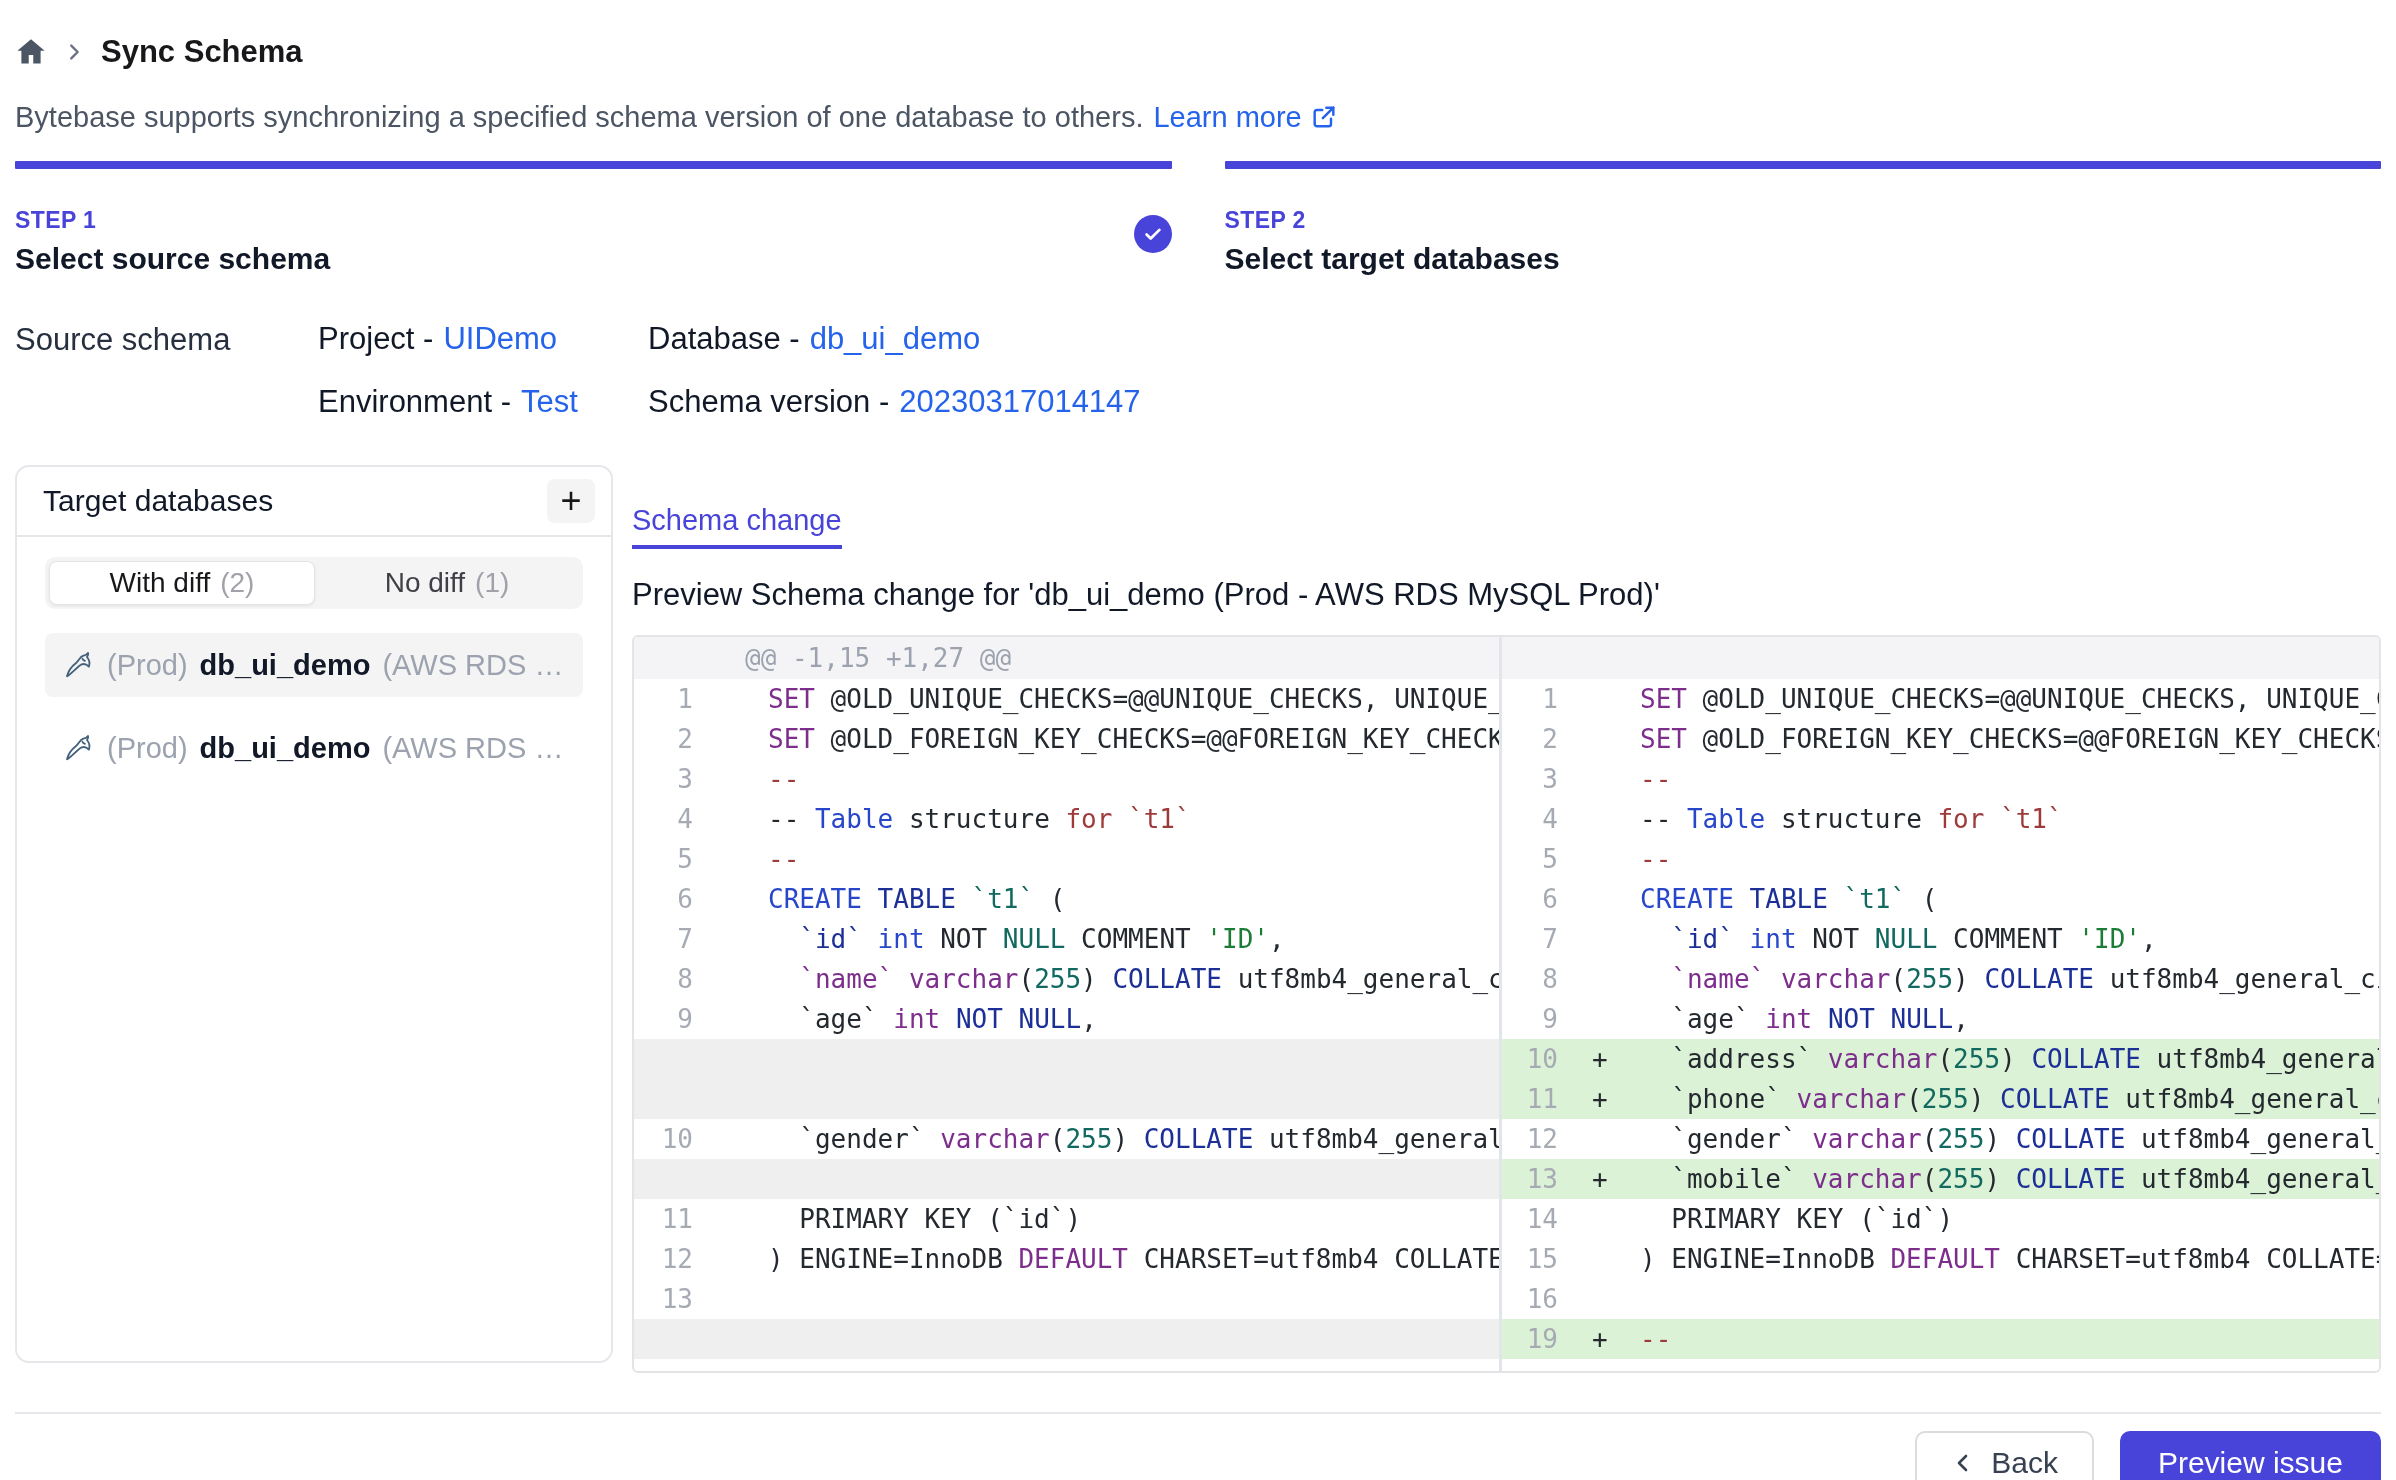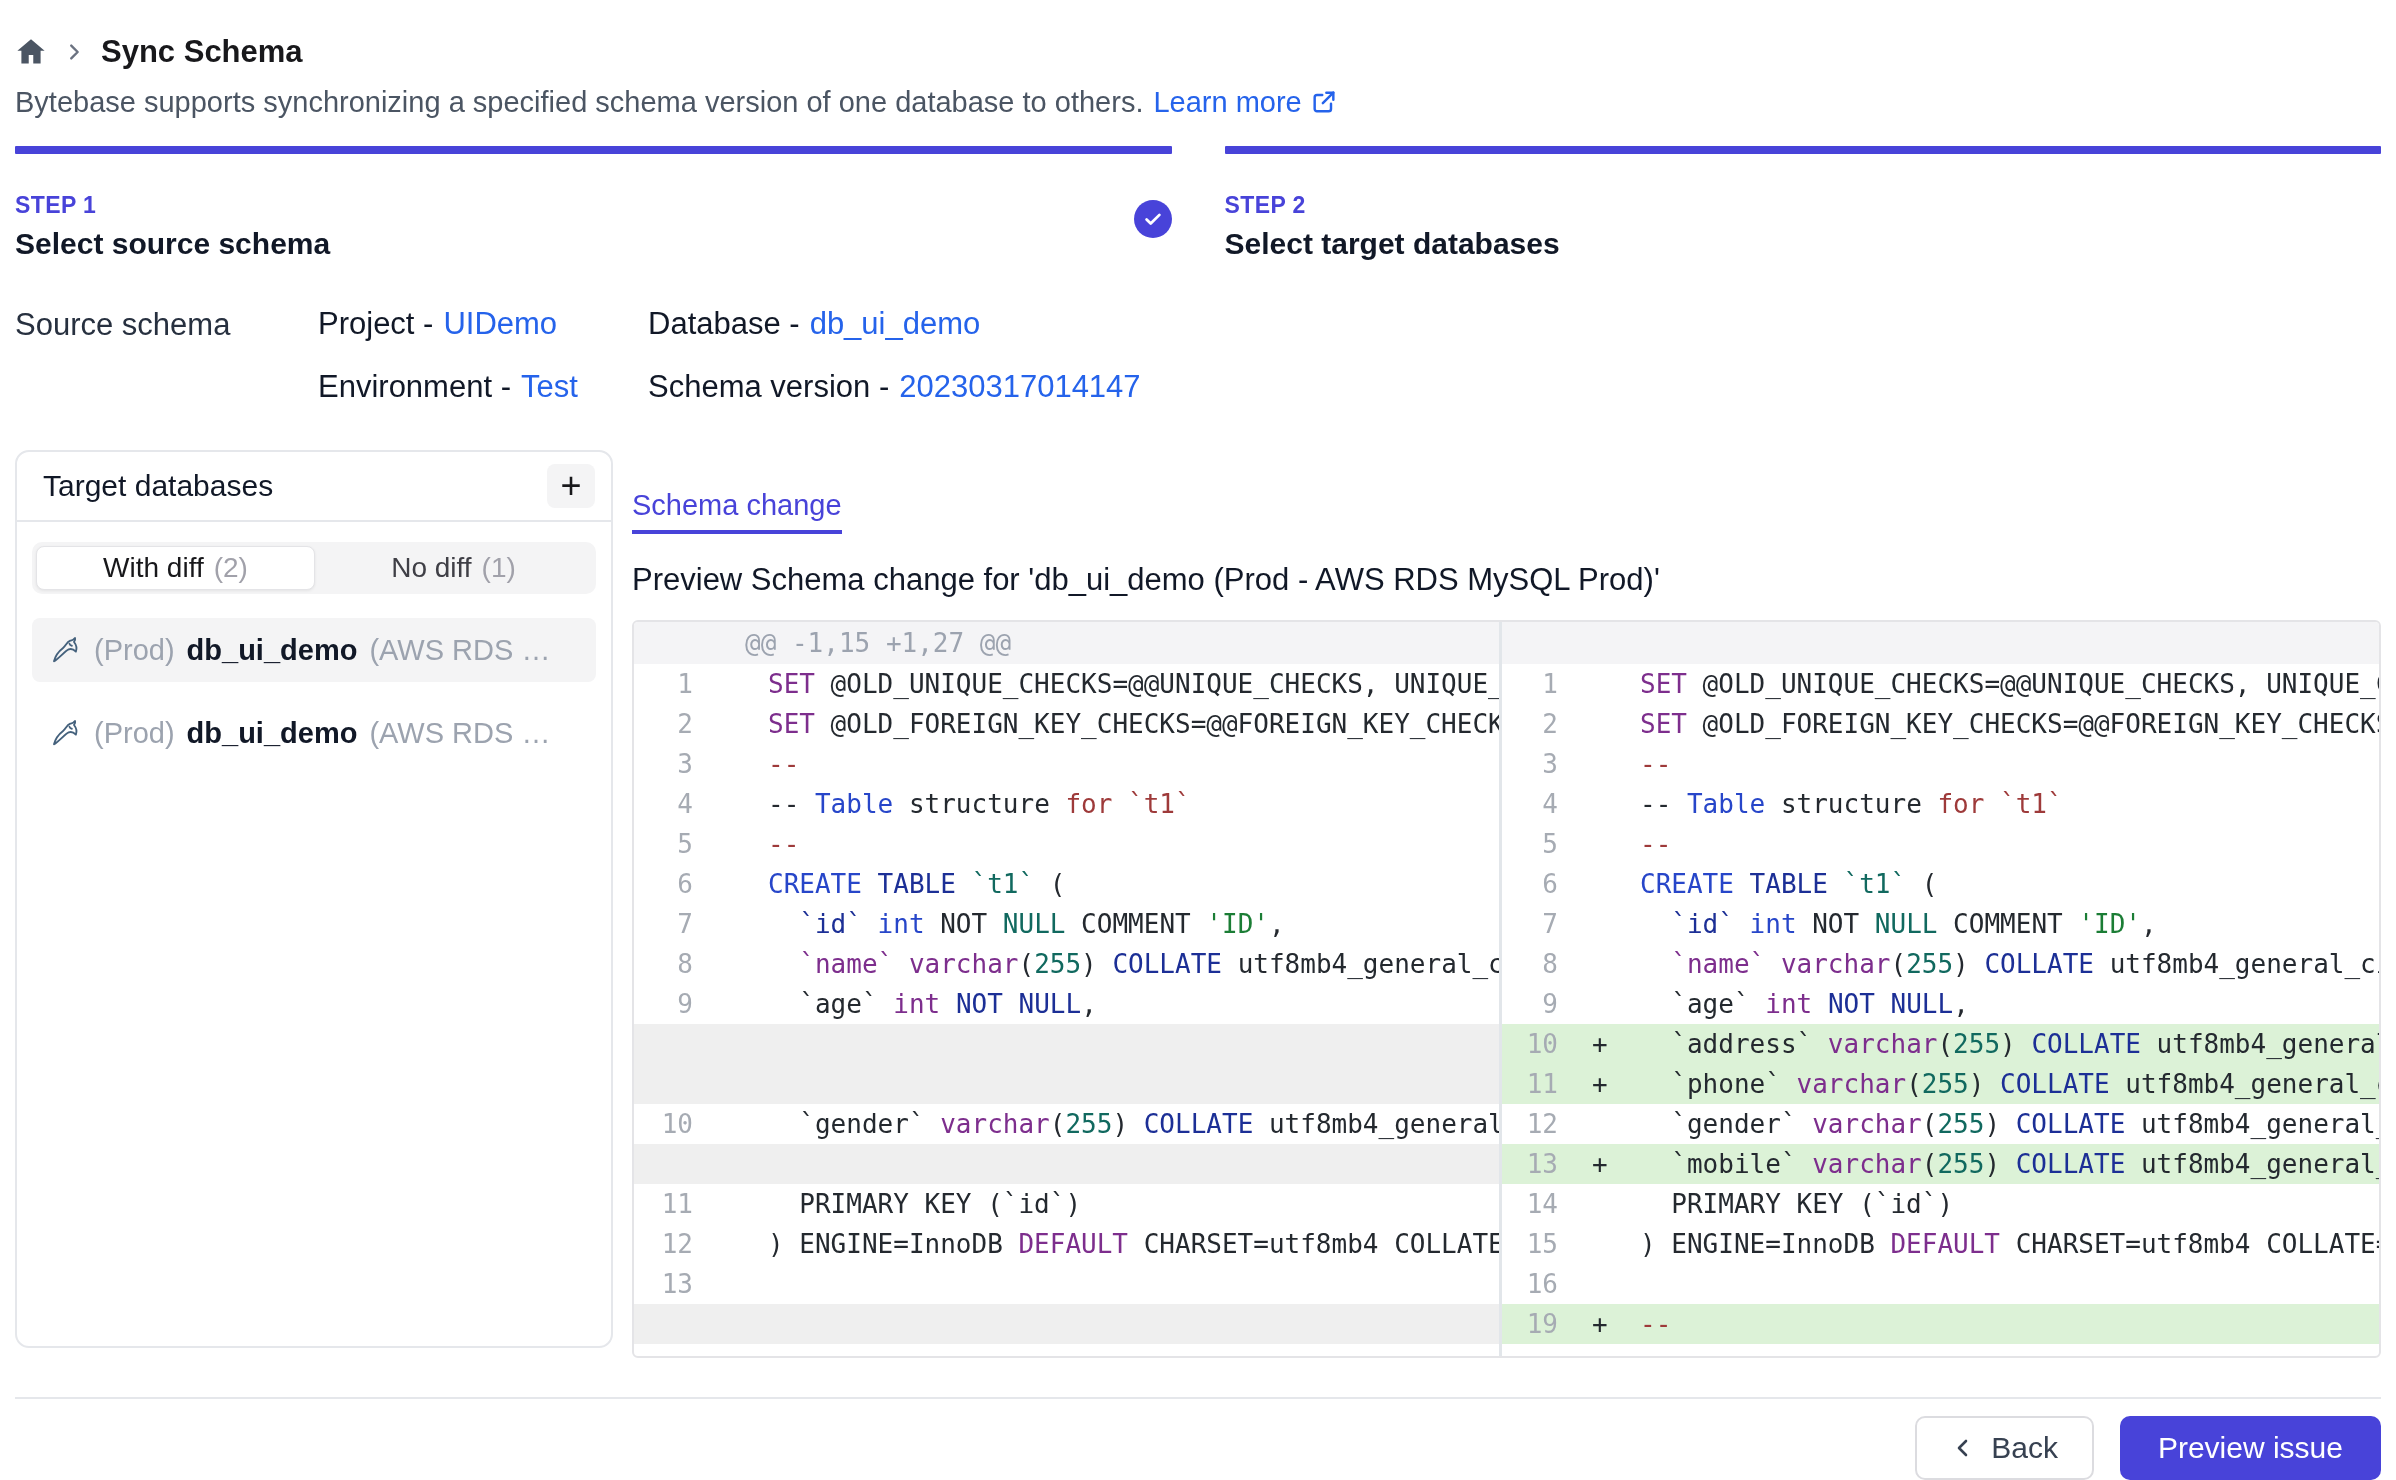--- a/index.html
+++ b/index.html
@@ -5,21 +5,21 @@
   * { margin:0; padding:0; box-sizing:border-box; }
   html,body { background:#fff; }
   body { font-family:"Liberation Sans", sans-serif; color:#1f2937; }
   .page { width:2396px; height:1480px; padding:0 15px; background:#fff; overflow:hidden; position:relative; }
 
   
   .breadcrumb { margin-top:32px; display:flex; align-items:center; gap:16px; height:40px; }
   .crumb-title { font-size:31px; font-weight:700; color:#18181b; }
 
   
-  .desc { margin-top:12px; display:flex; align-items:center; gap:10px; font-size:29px; color:#4b5563; height:36px; }
+  .desc { margin-top:27px; display:flex; align-items:center; gap:10px; font-size:29px; color:#4b5563; height:36px; }
   .desc a { color:var(--link); text-decoration:none; display:flex; align-items:center; gap:8px; cursor:pointer; }
 
   
   .steps { margin-top:26px; display:grid; grid-template-columns:1fr 1fr; column-gap:53px; }
   .bar { height:8px; background:var(--accent); border-radius:1px; }
   .step-head { margin-top:38px; display:flex; justify-content:space-between; align-items:flex-start; }
   .step-label { font-size:23px; font-weight:700; color:var(--accent); letter-spacing:.4px; }
   .step-title { margin-top:8px; font-size:30px; font-weight:600; color:#111827; }
   .check-circle { width:38px; height:38px; border-radius:50%; background:var(--accent); display:flex; align-items:center; justify-content:center; margin-top:8px; }
 
@@ -30,21 +30,21 @@
   .src-cell { display:flex; gap:10px; color:#111827; white-space:nowrap; }
   .src-cell a { color:var(--link); text-decoration:none; cursor:pointer;text-align:right; }
 
   
   .main { margin-top:45px; display:flex; gap:19px; height:898px; }
 
   .target-panel { width:598px; border:2px solid #e5e7eb; border-radius:14px; background:#fff; flex:none; }
   .panel-header { height:70px; display:flex; align-items:center; justify-content:space-between; padding:0 16px 0 26px; border-bottom:2px solid #e5e7eb; }
   .panel-title { font-size:30px; font-weight:500; color:#111827; }
   .plus-btn { width:48px; height:44px; border:none; border-radius:8px; background:#f4f4f5; font-size:36px; font-weight:300; color:#18181b; display:flex; align-items:center; justify-content:center; cursor:pointer; line-height:1; }
-  .panel-body { padding:20px 15px; }
+  .panel-body { padding:20px 28px; }
   .segmented { display:flex; background:#f4f4f5; border-radius:10px; padding:4px; height:52px; }
   .seg { flex:1; display:flex; align-items:center; justify-content:center; gap:10px; font-size:28px; color:#3f3f46; border-radius:8px; cursor:pointer; background:transparent; border:none; }
   .seg.active { background:#fff; border:1px solid #e4e4e7; box-shadow:0 1px 3px rgba(0,0,0,.07); color:#18181b; }
   .seg .cnt { color:#a1a1aa; }
   .db-list { margin-top:24px; display:flex; flex-direction:column; gap:19px; }
   .db-item { height:64px; display:flex; align-items:center; gap:12px; padding:0 18px; border-radius:8px; font-size:29px; cursor:pointer; }
   .db-item.selected { background:#f4f4f5; }
   .db-env { color:#9ca3af; flex:none; }
   .db-name { color:#111827; font-weight:600; flex:none; }
   .db-inst { color:#9ca3af; max-width:195px; white-space:nowrap; overflow:hidden; text-overflow:ellipsis; }

